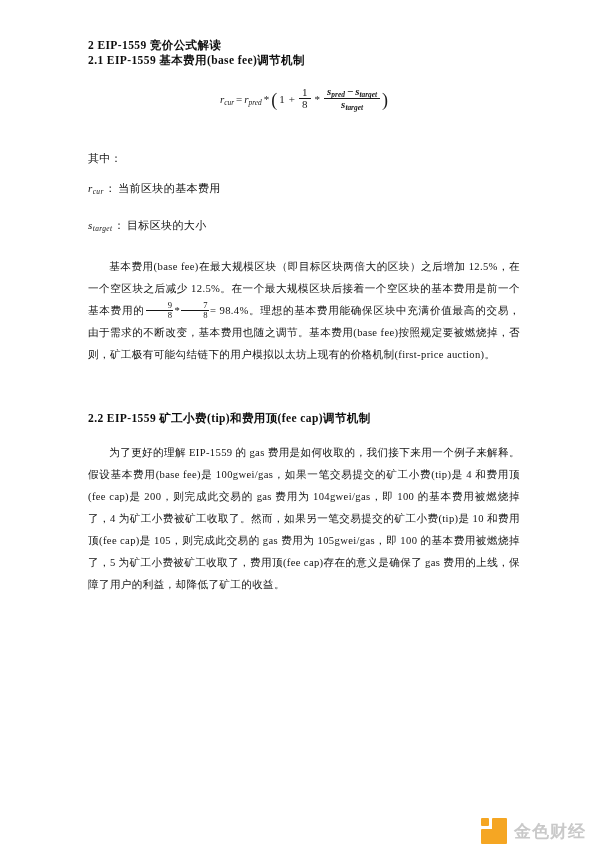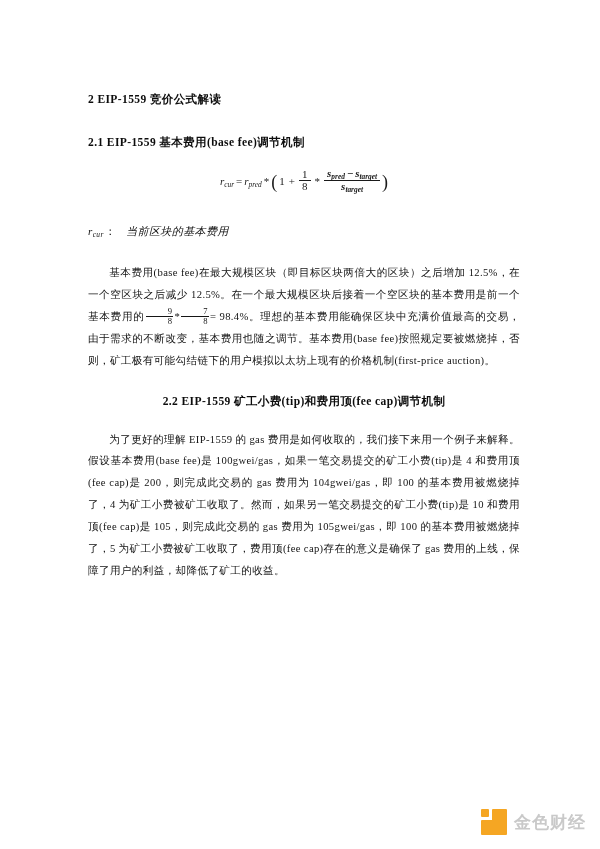--- a/index.html
+++ b/index.html
@@ -14,34 +14,34 @@
     color: #111111;
     position: relative;
     overflow: hidden;
   }
   .page {
     position: absolute;
     left: 0; top: 0;
     width: 600px;
     height: 610px;
     box-sizing: border-box;
-    padding: 84px 80px 0 88px;
+    padding: 30px 80px 0 88px;
   }
   .h-sec {
     font-family: "Liberation Serif", "DejaVu Serif", serif;
     font-weight: bold;
     font-size: 11.5px;
     letter-spacing: 0.4px;
     margin: 0;
     padding: 0;
     color: #0d0d0d;
   }
   .sec1 { margin-top: 8px; }
-  .sec2 { margin-top: 28px; }
-  .sec22 { margin-top: 22px; text-align: center; }
+  .sec2 { }
+  .sec22 { margin-top: 46px; }
 
   .formula-wrap {
     margin-top: 19px;
     text-align: center;
     height: 40px;
   }
   .formula {
     display: inline-block;
     font-family: "Liberation Serif", "DejaVu Serif", serif;
     font-style: italic;
@@ -103,54 +103,54 @@
     line-height: 1.2;
   }
   .defrow .sym {
     font-style: italic;
     margin-right: 1px;
   }
   .defrow .sym sub {
     font-size: 7.4px;
     vertical-align: -0.28em;
   }
-  .defrow .desc { margin-left: 10px; font-style: italic; }
+  .defrow .desc { margin-left: 2px; }
 
   .para {
-    margin-top: 20px;
+    margin-top: 0;
     font-size: 10.6px;
     line-height: 2.07;
     text-align: justify;
     text-justify: inter-ideograph;
     letter-spacing: 0.35px;
     text-indent: 2em;
     color: #131313;
   }
-  .para.tight { }
+  .para.tight { margin-top: 16px; }
   .para .inl-frac {
     display: inline-block;
     vertical-align: middle;
     text-align: center;
     font-size: 8.6px;
     line-height: 1.05;
     margin: 0 1px;
     position: relative;
     top: -1px;
   }
   .para .inl-frac .num {
     display: block;
     border-bottom: 1px solid #151515;
     padding: 0 1px;
   }
   .para .inl-frac .den { display: block; padding: 0 1px; }
 
   .watermark {
     position: absolute;
     right: 14px;
-    bottom: 14px;
+    bottom: 5px;
     display: flex;
     align-items: center;
     gap: 7px;
   }
   .wm-mark {
     position: relative;
     width: 26px;
     height: 26px;
   }
   .wm-mark .sq-small {
@@ -189,23 +189,25 @@
 <div class="page">
 
   <h2 class="h-sec sec1">2 EIP-1559 竞价公式解读</h2>
 
   <h3 class="h-sec sec2">2.1 EIP-1559 基本费用(base fee)调节机制</h3>
 
   <div class="formula-wrap">
     <span class="formula"><span class="var"><span>r</span><sub>cur</sub></span><span class="op">=</span><span class="var"><span>r</span><sub>pred</sub></span><span class="op">*</span><span class="paren">(</span><span class="op">1</span><span class="op">+</span><span class="frac"><span class="num">1</span><span class="den">8</span></span><span class="op">*</span><span class="frac ital"><span class="num"><span class="var"><span>s</span><sub>pred</sub></span><span class="op">−</span><span class="var"><span>s</span><sub>target</sub></span></span><span class="den"><span class="var"><span>s</span><sub>target</sub></span></span></span><span class="paren">)</span></span>
   </div>
 
+  <div class="whereof">其中：</div>
 
   <div class="deflist">
     <div class="defrow"><span class="sym"><span>r</span><sub>cur</sub></span><span>：</span><span class="desc">当前区块的基本费用</span></div>
+    <div class="defrow"><span class="sym"><span>s</span><sub>target</sub></span><span>：</span><span class="desc">目标区块的大小</span></div>
   </div>
 
   <p class="para"><span>基本费用(base fee)在最大规模区块（即目标区块两倍大的区块）之后增加 12.5%，在一个空区块之后减少 12.5%。在一个最大规模区块后接着一个空区块的基本费用是前一个基本费用的</span><span class="inl-frac"><span class="num">9</span><span class="den">8</span></span><span>*</span><span class="inl-frac"><span class="num">7</span><span class="den">8</span></span><span>= 98.4%。理想的基本费用能确保区块中充满价值最高的交易，由于需求的不断改变，基本费用也随之调节。基本费用(base fee)按照规定要被燃烧掉，否则，矿工极有可能勾结链下的用户模拟以太坊上现有的价格机制(first-price auction)。</span></p>
 
   <h3 class="h-sec sec22">2.2 EIP-1559 矿工小费(tip)和费用顶(fee cap)调节机制</h3>
 
   <p class="para tight">为了更好的理解 EIP-1559 的 gas 费用是如何收取的，我们接下来用一个例子来解释。假设基本费用(base  fee)是 100gwei/gas，如果一笔交易提交的矿工小费(tip)是 4 和费用顶(fee cap)是 200，则完成此交易的 gas 费用为 104gwei/gas，即 100 的基本费用被燃烧掉了，4 为矿工小费被矿工收取了。然而，如果另一笔交易提交的矿工小费(tip)是 10 和费用顶(fee cap)是 105，则完成此交易的 gas 费用为 105gwei/gas，即 100 的基本费用被燃烧掉了，5 为矿工小费被矿工收取了，费用顶(fee  cap)存在的意义是确保了 gas 费用的上线，保障了用户的利益，却降低了矿工的收益。</p>
 
 </div>
 

